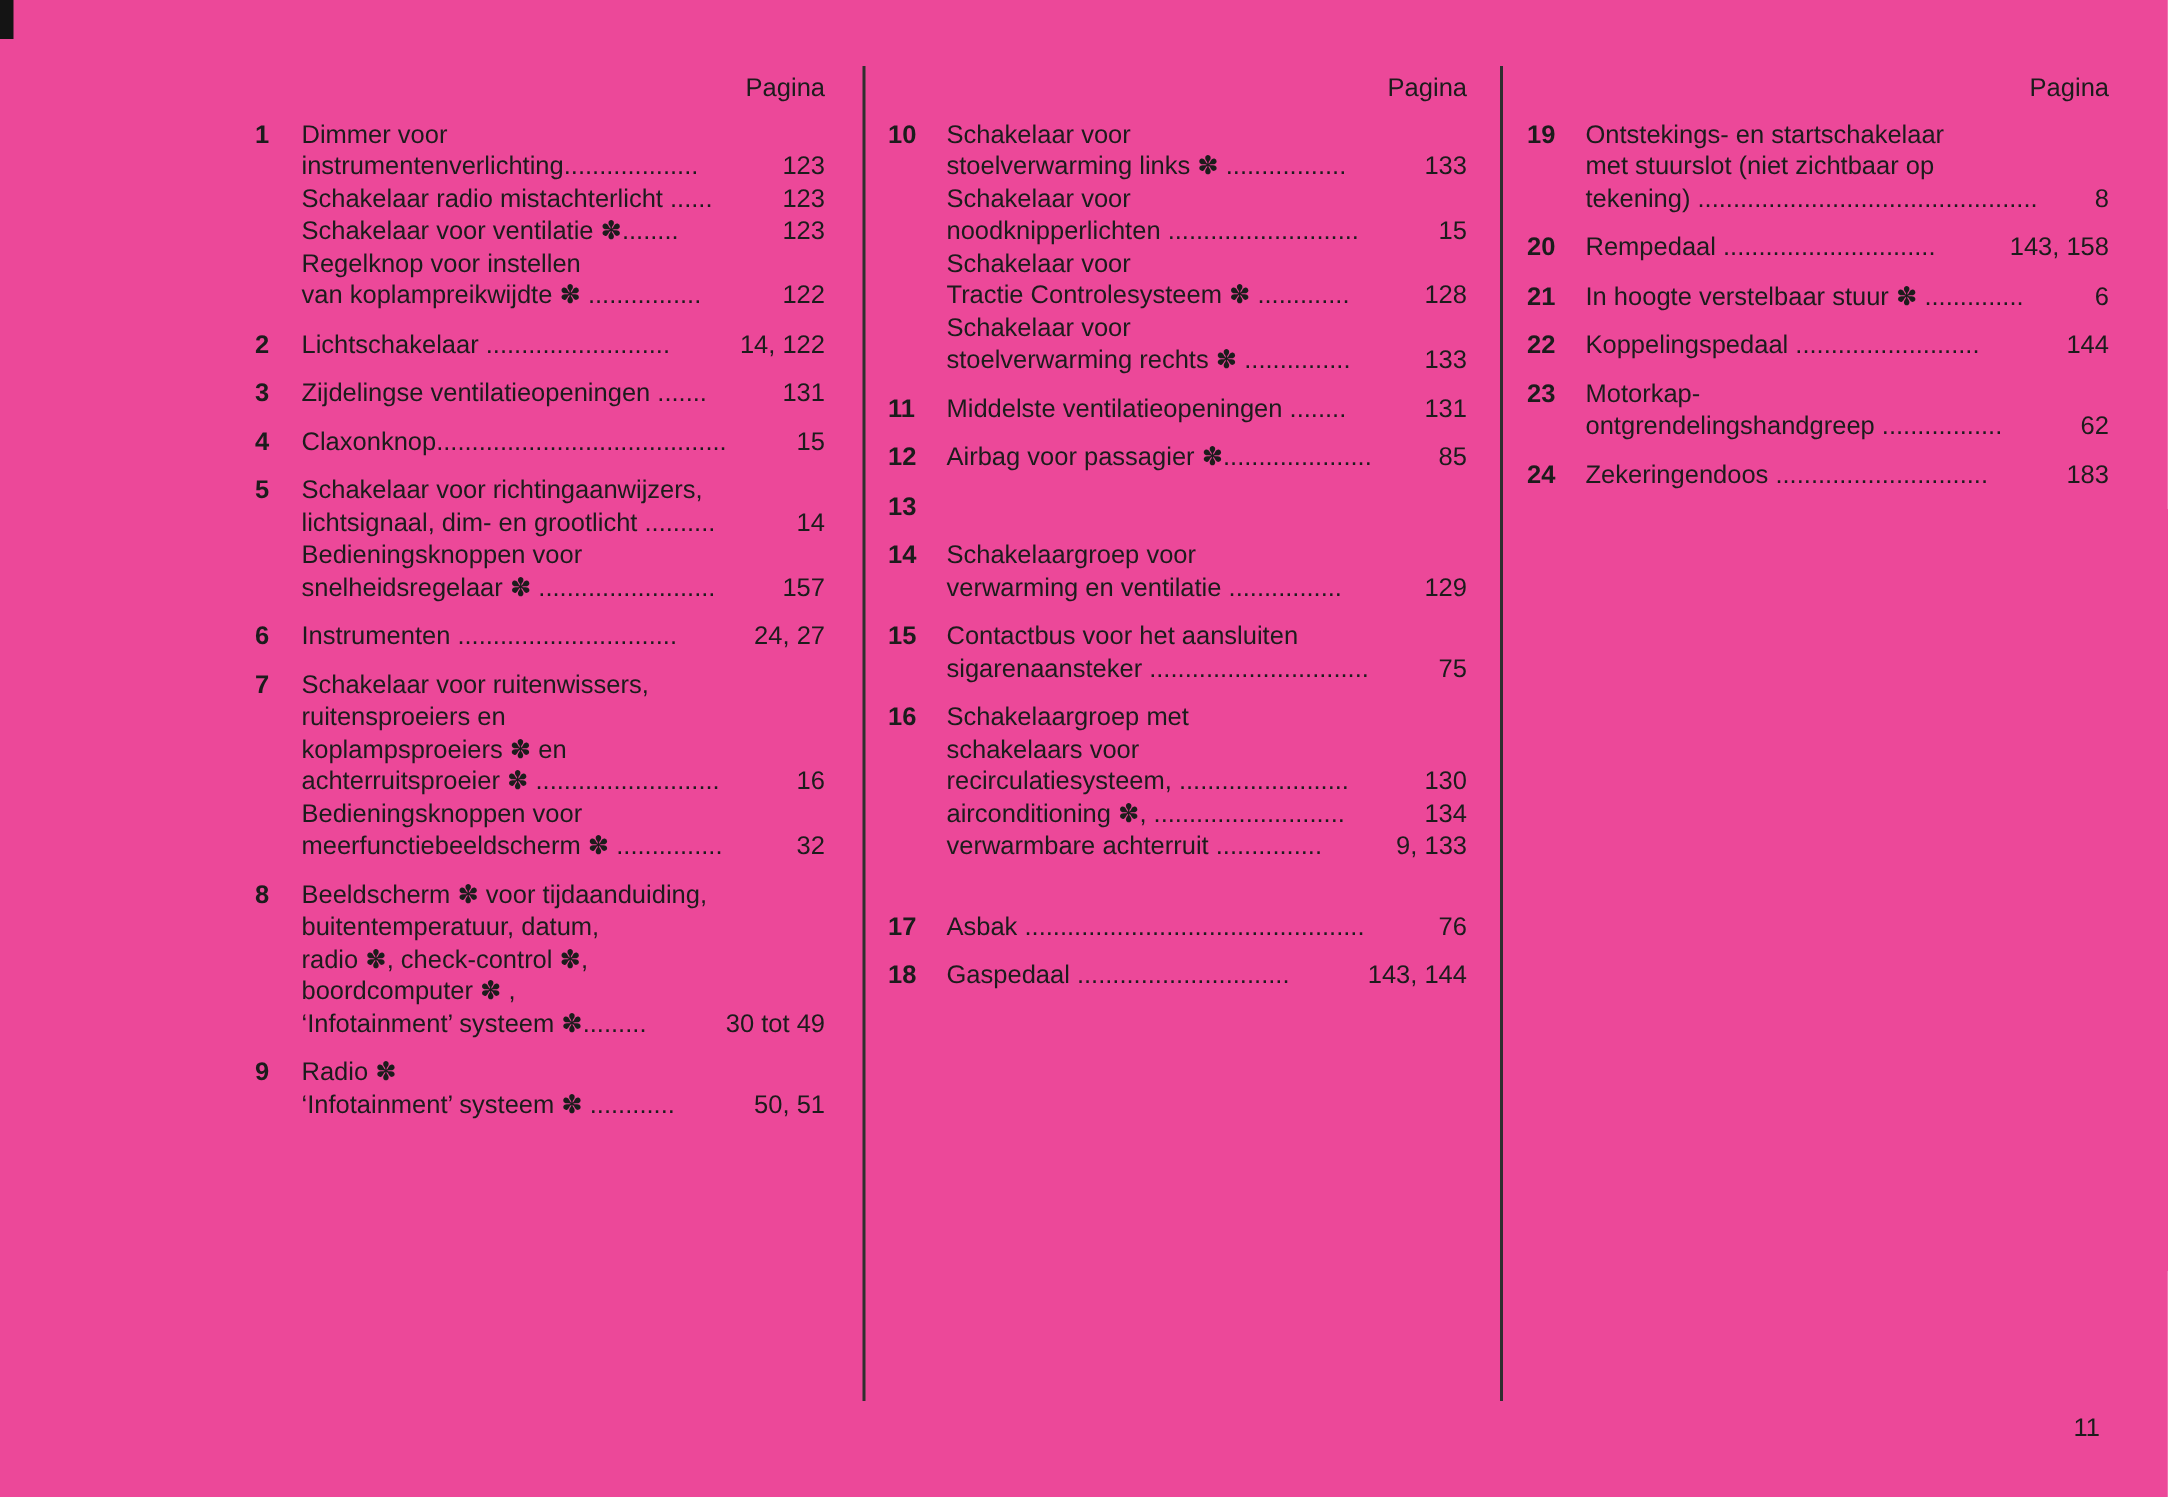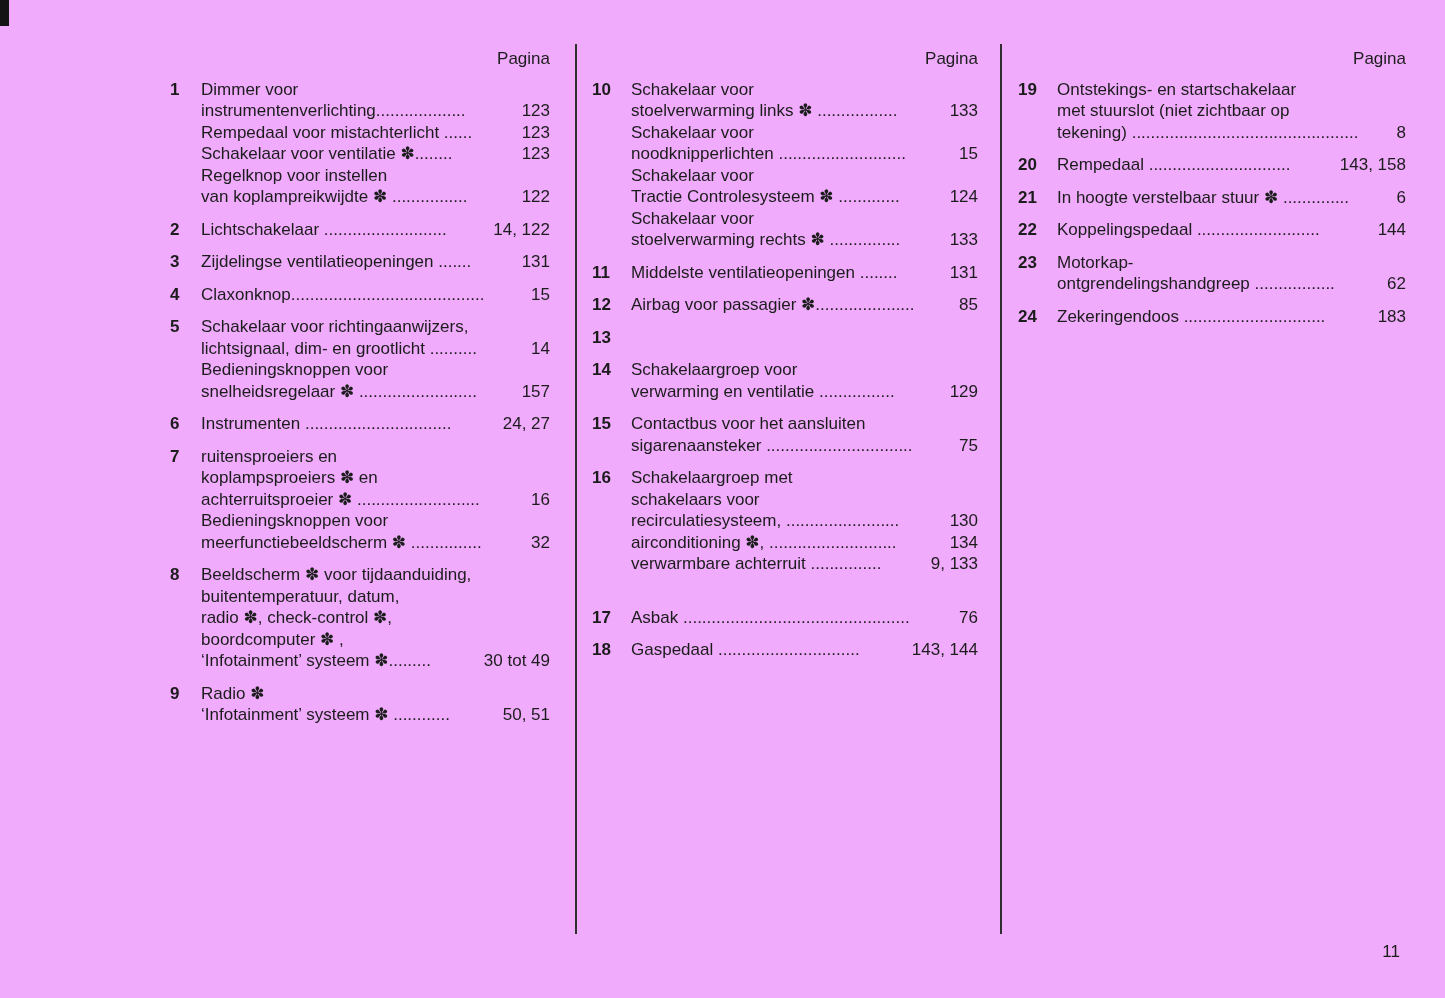--- a/index.html
+++ b/index.html
@@ -11,21 +11,21 @@
     height: 998px;
     background: #f6f6f4;
     font-family: "Liberation Sans", "DejaVu Sans", sans-serif;
     color: #1c1c1c;
     position: relative;
     overflow: hidden;
   }
   .sheet {
     position: absolute;
     inset: 0;
-    background: #f0abfc;
+    background: #ec4899;
   }
   .scan-mark {
     position: absolute;
     left: 0;
     top: 0;
     width: 9px;
     height: 26px;
     background: #141414;
   }
   .col {
@@ -93,21 +93,21 @@
           <div class="num">1</div>
           <div class="lines">
             <div class="line">
               <span class="t">Dimmer voor</span>
             </div>
             <div class="line">
               <span class="t">instrumentenverlichting...................</span>
               <span class="p">123</span>
             </div>
             <div class="line">
-              <span class="t">Rempedaal voor mistachterlicht ......</span>
+              <span class="t">Schakelaar radio mistachterlicht ......</span>
               <span class="p">123</span>
             </div>
             <div class="line">
               <span class="t">Schakelaar voor ventilatie ✽........</span>
               <span class="p">123</span>
             </div>
             <div class="line">
               <span class="t">Regelknop voor instellen</span>
             </div>
             <div class="line">
@@ -167,20 +167,23 @@
           <div class="lines">
             <div class="line">
               <span class="t">Instrumenten ...............................</span>
               <span class="p">24, 27</span>
             </div>
           </div>
         </div>
         <div class="entry">
           <div class="num">7</div>
           <div class="lines">
+            <div class="line">
+              <span class="t">Schakelaar voor ruitenwissers,</span>
+            </div>
             <div class="line">
               <span class="t">ruitensproeiers en</span>
             </div>
             <div class="line">
               <span class="t">koplampsproeiers ✽ en</span>
             </div>
             <div class="line">
               <span class="t">achterruitsproeier ✽ ..........................</span>
               <span class="p">16</span>
             </div>
@@ -249,21 +252,21 @@
             </div>
             <div class="line">
               <span class="t">noodknipperlichten ...........................</span>
               <span class="p">15</span>
             </div>
             <div class="line">
               <span class="t">Schakelaar voor</span>
             </div>
             <div class="line">
               <span class="t">Tractie Controlesysteem ✽ .............</span>
-              <span class="p">124</span>
+              <span class="p">128</span>
             </div>
             <div class="line">
               <span class="t">Schakelaar voor</span>
             </div>
             <div class="line">
               <span class="t">stoelverwarming rechts ✽ ...............</span>
               <span class="p">133</span>
             </div>
           </div>
         </div>

